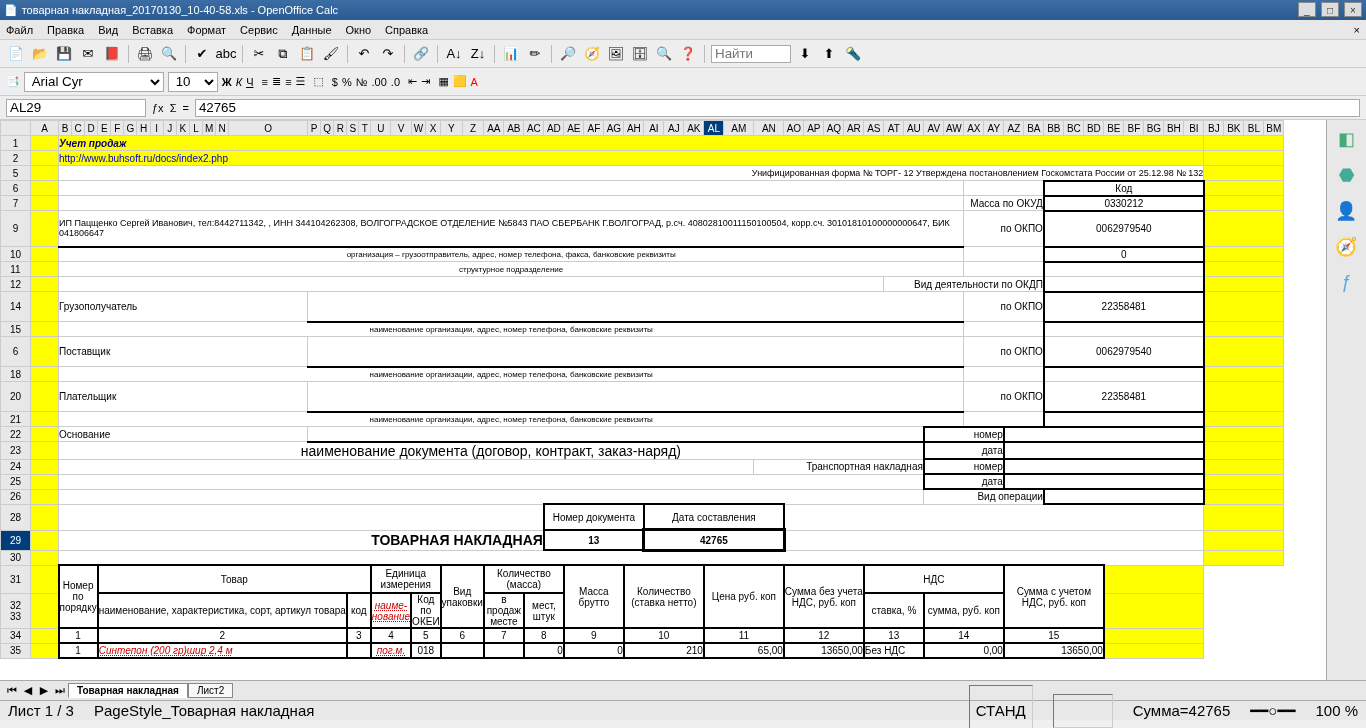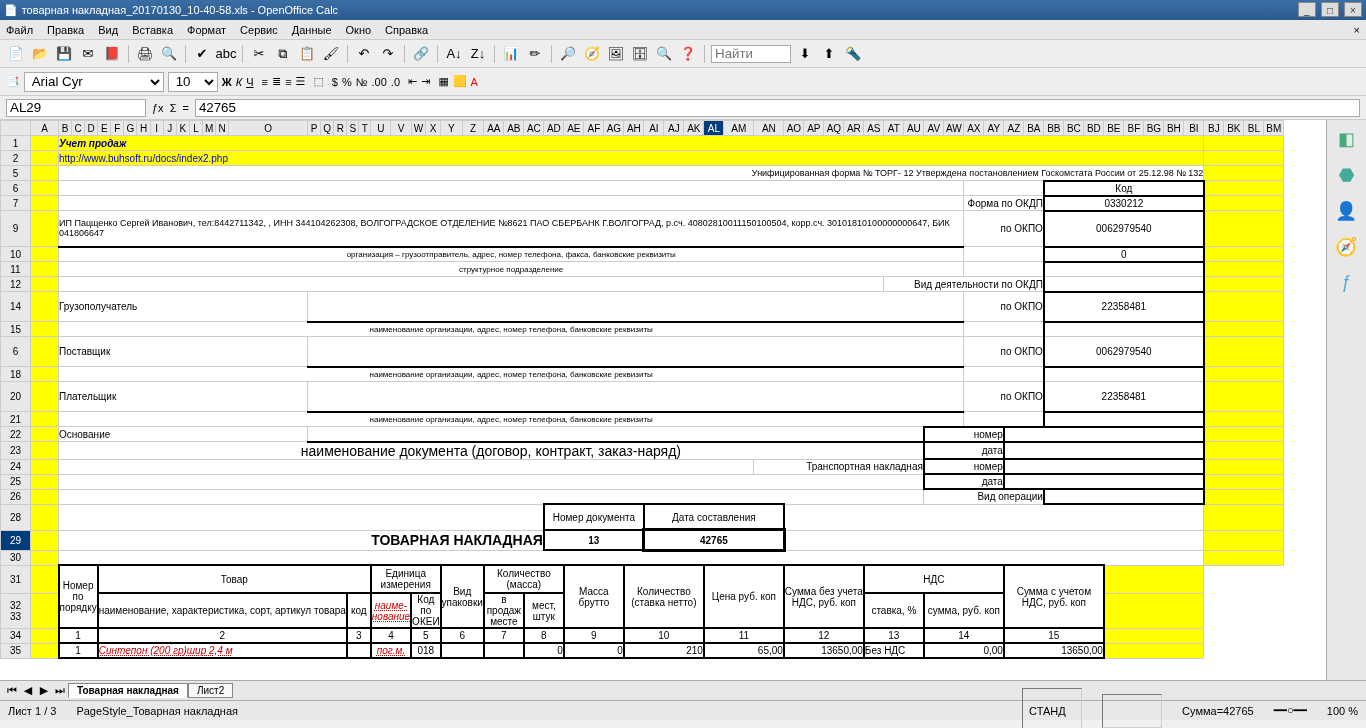--- a/index.html
+++ b/index.html
@@ -36,21 +36,21 @@
 .bt2 { border-top:2px solid #000 !important; }
 .bl2 { border-left:2px solid #000 !important; }
 .br2 { border-right:2px solid #000 !important; }
 .box { border:2px solid #000 !important; }
 .activecol { background:#003d7a !important; color:#fff !important; }
 .activerow { background:#003d7a !important; color:#fff !important; }
 .tab-bar { height:20px; background:#e8e8e8; display:flex; align-items:center; border-top:1px solid #aaa; padding-left:4px; gap:0; }
 .tab-bar .nav { width:16px; text-align:center; cursor:default; }
 .tab-bar .tab { border:1px solid #888; padding:1px 8px; background:#f8f8f8; font-size:10px; }
 .tab-bar .tab.active { background:#fff; font-weight:bold; border-bottom-color:#fff; }
-.statusbar { height:20px; background:#e8e8e8; border-top:1px solid #aaa; display:flex; align-items:center; padding:0 8px; gap:20px; font-size:11px; }
+.statusbar { height:20px; background:#e8e8e8; border-top:1px solid #aaa; display:flex; align-items:center; padding:0 8px; gap:20px; font-size:15px; }
 .statusbar .zone { border:1px inset #ccc; padding:16px 6px; min-width:60px; }
 .statusbar .spacer { flex:1; }
 </style>
 </head>
 <body>
 
 <div class="titlebar">
   <div class="left">
     <span>📄</span>
     <span>товарная накладная_20170130_10-40-58.xls - OpenOffice Calc</span>
@@ -319,28 +319,28 @@
             <td class="yellow"></td>
             <td colspan="48"></td>
             <td colspan="4"></td>
             <td colspan="8" class="ctr box">Код</td>
             <td colspan="4" class="yellow"></td>
           </tr>
       <tr>
             <th>7</th>
             <td class="yellow"></td>
             <td colspan="48"></td>
-            <td colspan="4" class="rt">Форма по ОКДП</td>
+            <td colspan="4" class="rt">Масса по ОКУД</td>
             <td colspan="8" class="ctr bl2 br2 bb2">0330212</td>
             <td colspan="4" class="yellow"></td>
           </tr>
       <tr style="height:36px">
             <th>9</th>
             <td class="yellow"></td>
-            <td colspan="48" class="lf" style="white-space:normal;font-size:9px">ИП Пацщенко Сергей Иванович, тел:8442711342, ,  ИНН 344104262308, ВОЛГОГРАДСКОЕ ОТДЕЛЕНИЕ №8621 ПАО СБЕРБАНК Г.ВОЛГОГРАД, р.сч. 40802810011150100504, корр.сч. 30101810100000000647, БИК 041806647</td>
+            <td colspan="48" class="lf" style="white-space:normal;font-size:9px">ИП Пацщенко Сергей Иванович, тел:8442711342, ,  ИНН 344104262308, ВОЛГОГРАДСКОЕ ОТДЕЛЕНИЕ №5843 ПАО СБЕРБАНК Г.ВОЛГОГРАД, р.сч. 40802810011150100504, корр.сч. 30101810100000000647, БИК 041806647</td>
             <td colspan="4" class="rt">по ОКПО</td>
             <td colspan="8" class="ctr bl2 br2">0062979540</td>
             <td colspan="4" class="yellow"></td>
           </tr>
       <tr>
             <th>10</th>
             <td class="yellow"></td>
             <td colspan="48" class="ctr bt2" style="font-size:8px">организация – грузоотправитель, адрес, номер телефона, факса, банковские реквизиты</td>
             <td colspan="4"></td>
             <td colspan="8" class="ctr bl2 br2 bt2 bb2">0</td>

